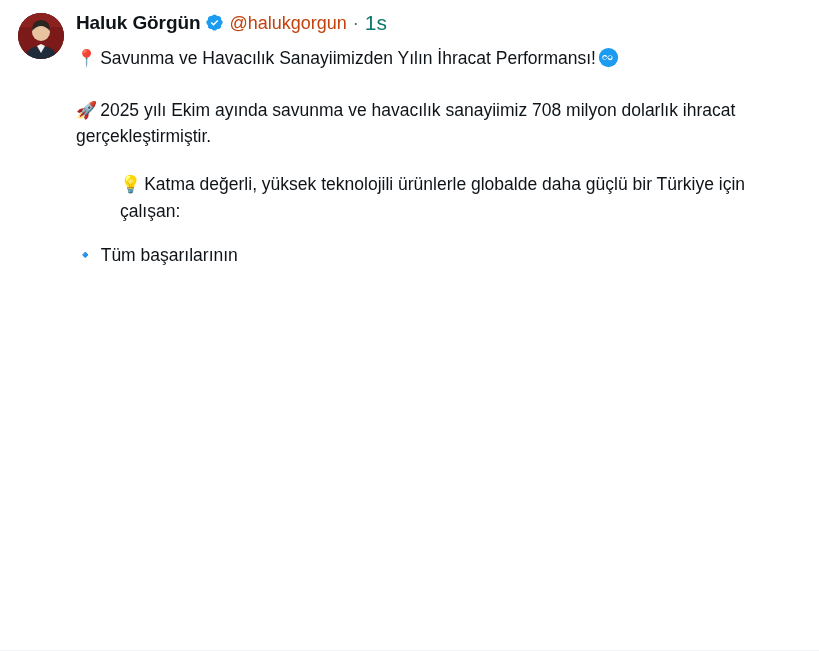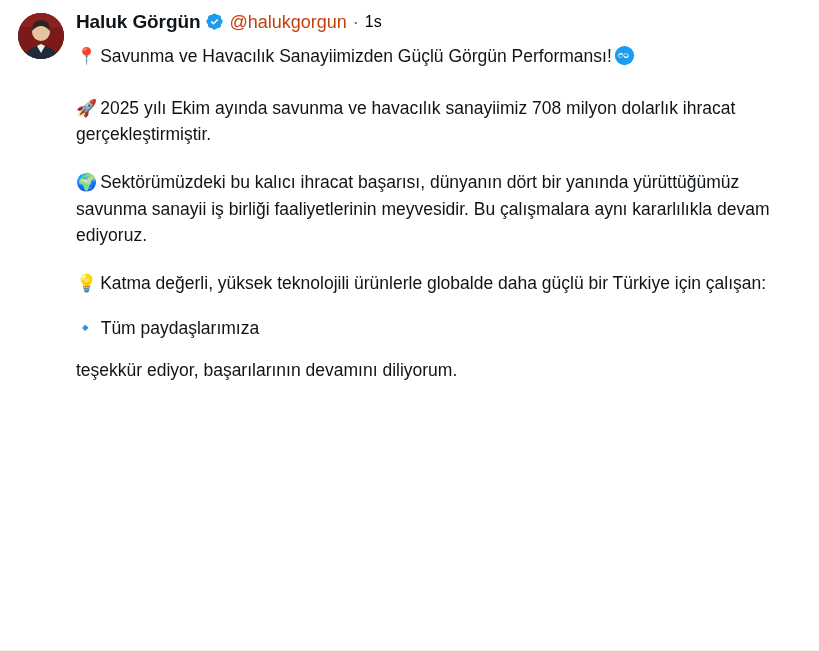--- a/index.html
+++ b/index.html
@@ -64,35 +64,36 @@
   .handle {
     font-size: 18px;
     color: #c2410c;
   }
   .dot-sep {
     font-size: 18px;
     color: #536471;
     padding: 0 1px;
   }
   .timestamp {
-    font-size: 16px;
-    color: #000000;
+    font-size: 21px;
+    color: #0f766e;
   }
   .tweet-body {
     font-size: 17.5px;
     line-height: 1.52;
     color: #0f1419;
     margin-top: 12px;
     word-wrap: break-word;
   }
   .para {
     margin: 0 0 21px 0;
   }
   .para.tight {
     margin-bottom: 18px;
+    margin-left: 44px;
   }
   .emoji {
     font-family: "DejaVu Sans", sans-serif;
     font-size: 17px;
     padding-right: 3px;
   }
   .inline-badge {
     display: inline-block;
     vertical-align: -4px;
     margin-left: 2px;
@@ -154,47 +155,43 @@
         </svg>
       </span>
       <span class="handle">@halukgorgun</span>
       <span class="dot-sep">·</span>
       <span class="timestamp">1s</span>
     </div>
 
     <div class="tweet-body">
 
       <p class="para">
-        <span class="emoji">📍</span><span>Savunma ve Havacılık Sanayiimizden Güçlü Görgün Performansı!</span><span class="inline-badge">
+        <span class="emoji">📍</span><span>Savunma ve Havacılık Sanayiimizden Yılın İhracat Performansı!</span><span class="inline-badge">
           <svg width="21" height="21" viewBox="0 0 24 24" aria-hidden="true">
             <circle cx="12" cy="12" r="11" fill="#1d9bf0"></circle>
             <path d="M7.6 9.2c-1.5 0-2.7 1.25-2.7 2.8s1.2 2.8 2.7 2.8c1.05 0 1.8-.6 2.6-1.55l1.8-2.1c.65-.8 1.2-1.25 1.95-1.25.95 0 1.7.8 1.7 1.8s-.75 1.8-1.7 1.8c-.7 0-1.25-.4-1.9-1.15l-.95 1.15c.8.95 1.6 1.5 2.85 1.5 1.5 0 2.7-1.25 2.7-2.8s-1.2-2.8-2.7-2.8c-1.05 0-1.85.55-2.65 1.5l-1.75 2.1c-.65.8-1.2 1.3-2 1.3-.95 0-1.7-.8-1.7-1.8s.75-1.8 1.7-1.8c.7 0 1.25.4 1.9 1.15l.95-1.15c-.8-.95-1.6-1.5-2.8-1.5z" fill="#ffffff"></path>
           </svg>
         </span>
       </p>
 
       <p class="para">
         <span class="emoji">🚀</span><span>2025 yılı Ekim ayında savunma ve havacılık sanayiimiz 708 milyon dolarlık ihracat gerçekleştirmiştir.</span>
       </p>
 
 
 
-      <p class="para">
-        <span class="emoji">🌍</span><span>Sektörümüzdeki bu kalıcı ihracat başarısı, dünyanın dört bir yanında yürüttüğümüz savunma sanayii iş birliği faaliyetlerinin meyvesidir. Bu çalışmalara aynı kararlılıkla devam ediyoruz.</span>
-      </p>
 
       <p class="para tight">
         <span class="emoji">💡</span><span>Katma değerli, yüksek teknolojili ürünlerle globalde daha güçlü bir Türkiye için çalışan:</span>
       </p>
 
       <ul class="bullets">
         <li>
-          <span class="diamond">🔹</span><span>Tüm paydaşlarımıza</span>
+          <span class="diamond">🔹</span><span>Tüm başarılarının</span>
         </li>
       </ul>
 
-      <p class="closing">teşekkür ediyor, başarılarının devamını diliyorum.</p>
 
     </div>
   </div>
 
   <div class="bottom-rule"></div>
 </div>
 
 </body></html>

